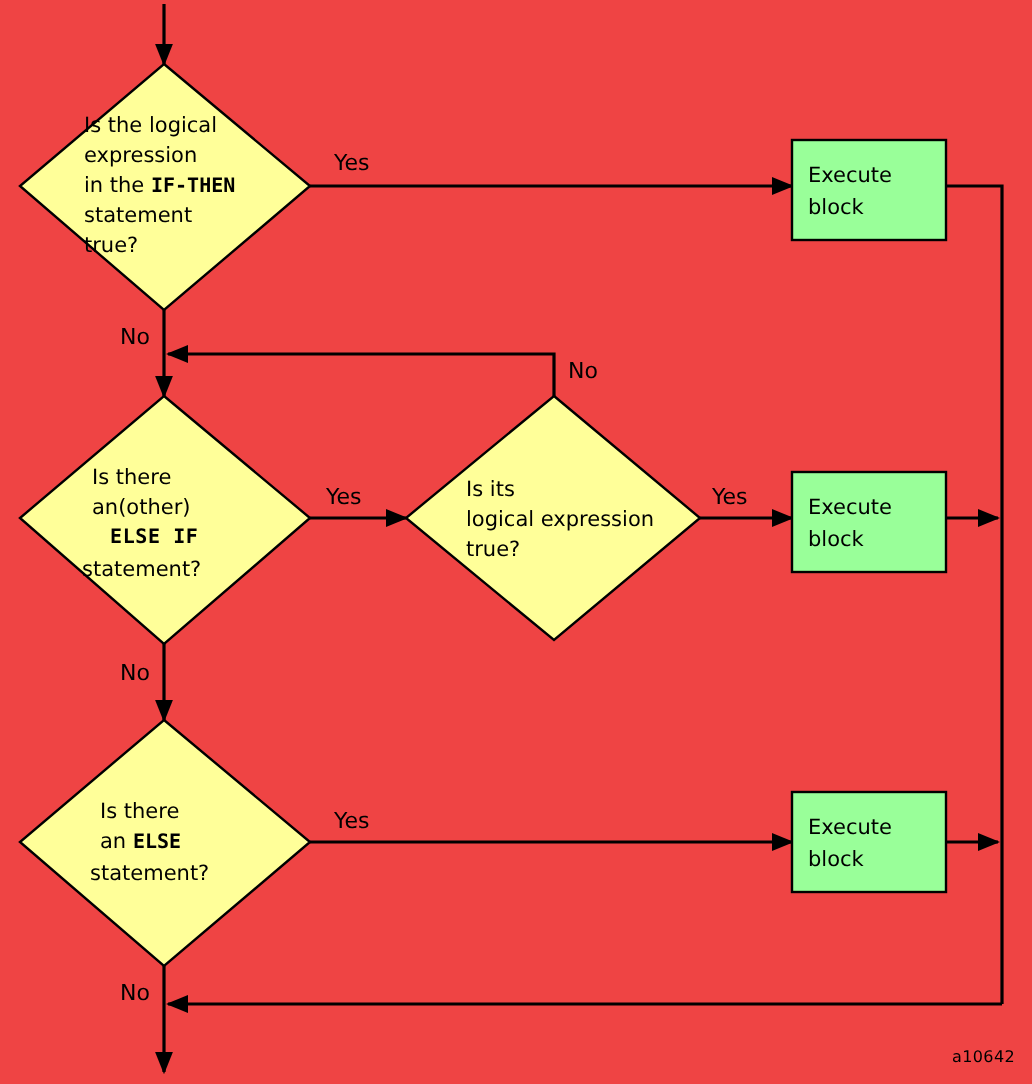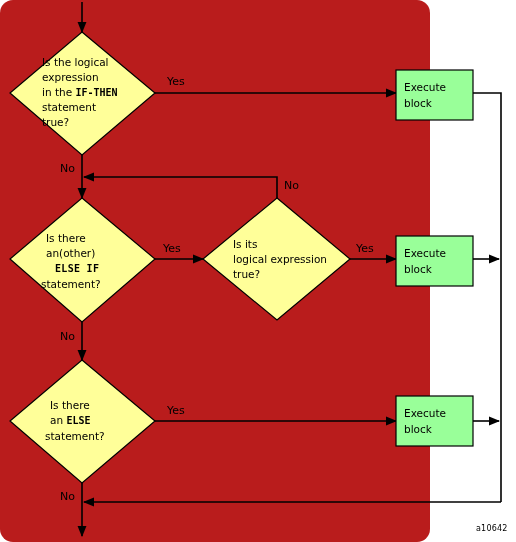--- a/index.html
+++ b/index.html
@@ -8,24 +8,23 @@
     background: #ffffff;
   }
   body {
     width: 516px;
     height: 542px;
     font-family: "DejaVu Sans", sans-serif;
     overflow: hidden;
   }
   #flowchart-root {
     position: relative;
-    width: 430px;
+    width: 516px;
     height: 542px;
-    background: #b91c1c;
-    border-radius: 13px;
+    background: #ef4444;
   }
   svg#flow-svg {
     position: absolute;
     top: 0;
     left: 0;
     width: 516px;
     height: 542px;
     display: block;
   }
   .node-shape {

